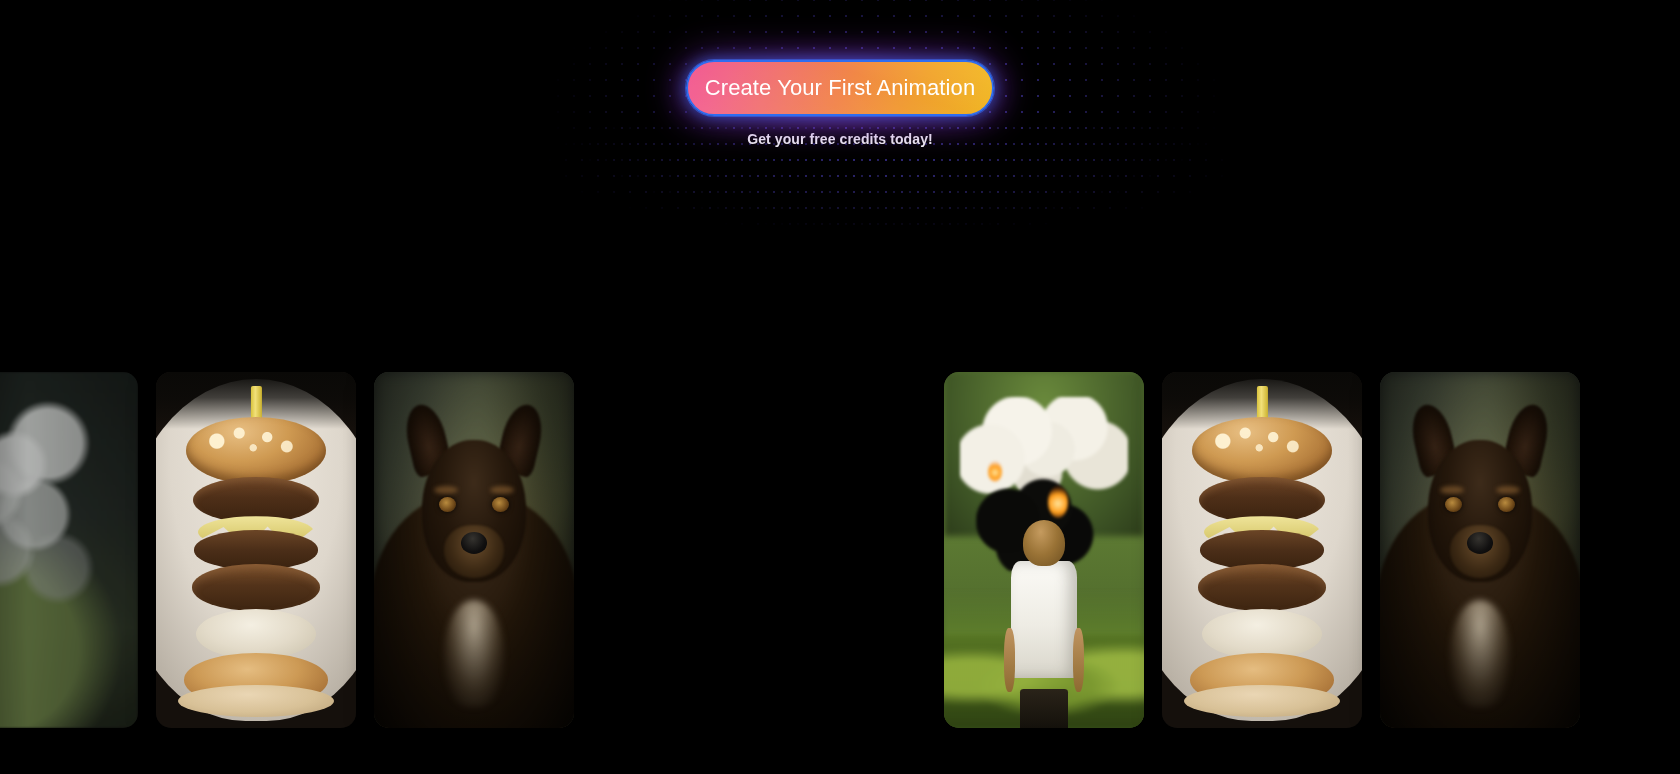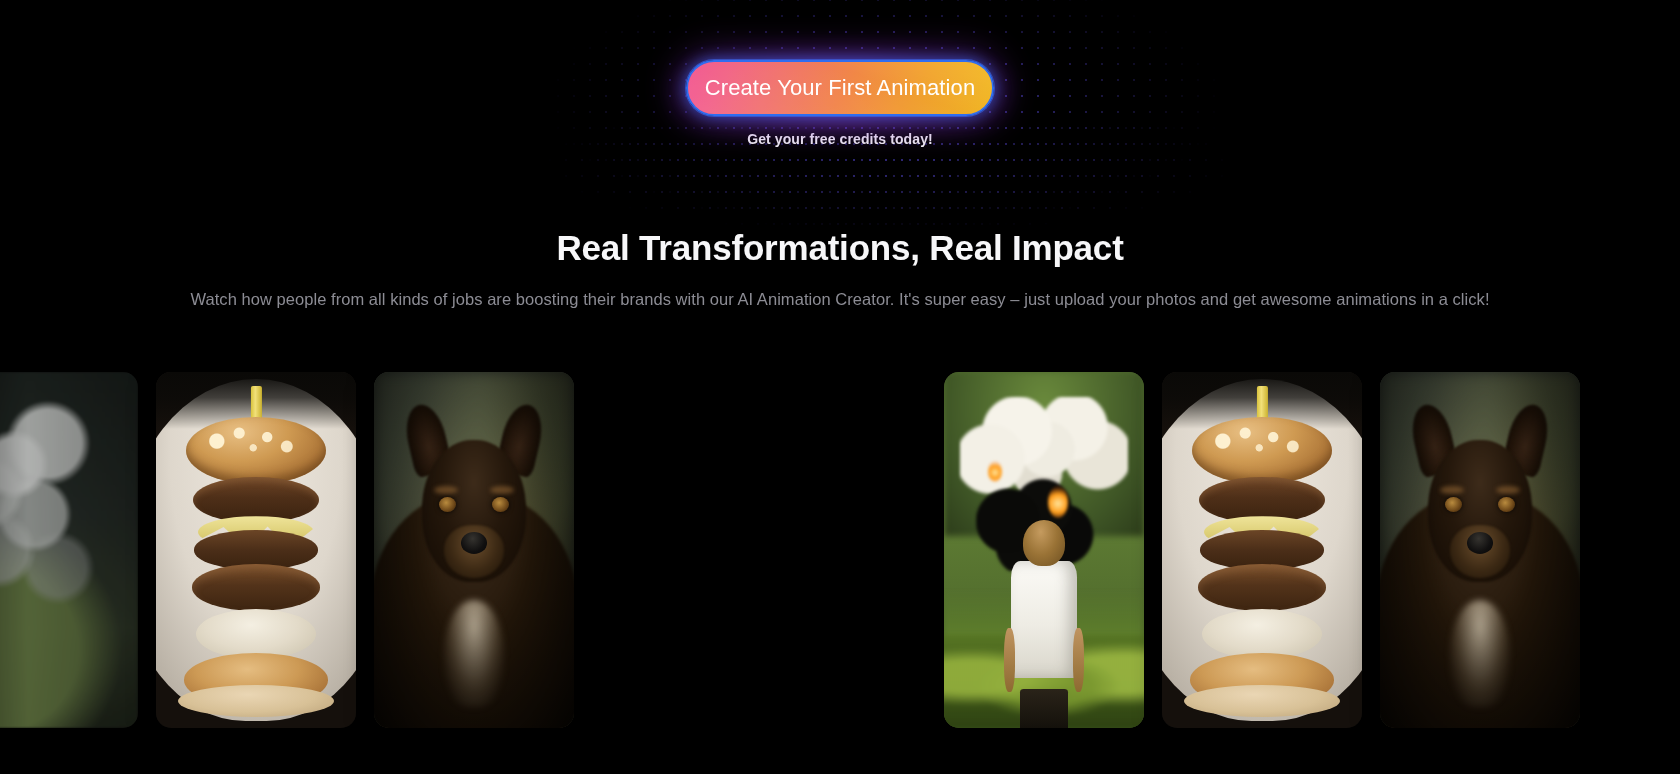--- a/index.html
+++ b/index.html
@@ -450,24 +450,20 @@
 
   <div class="cta-wrap">
     <div class="cta-glow">
       <button class="cta-button">
         <span class="cta-label">Create Your First Animation Now</span>
       </button>
     </div>
     <div class="cta-sub">Get your free credits today!</div>
   </div>
 
-  <div class="heading-wrap">
-    <h2 class="headline">Real Transformations, Real Impact</h2>
-    <p class="subline">Watch how people from all kinds of jobs are boosting their brands with our AI Animation Creator. It's super easy – just upload your photos and get awesome animations in a click!</p>
-  </div>
 
   <div class="strip">
 
     <div class="strip-track">
 
       <div class="card">
         <div class="art art-smoke"></div>
       </div>
 
       <div class="card">

